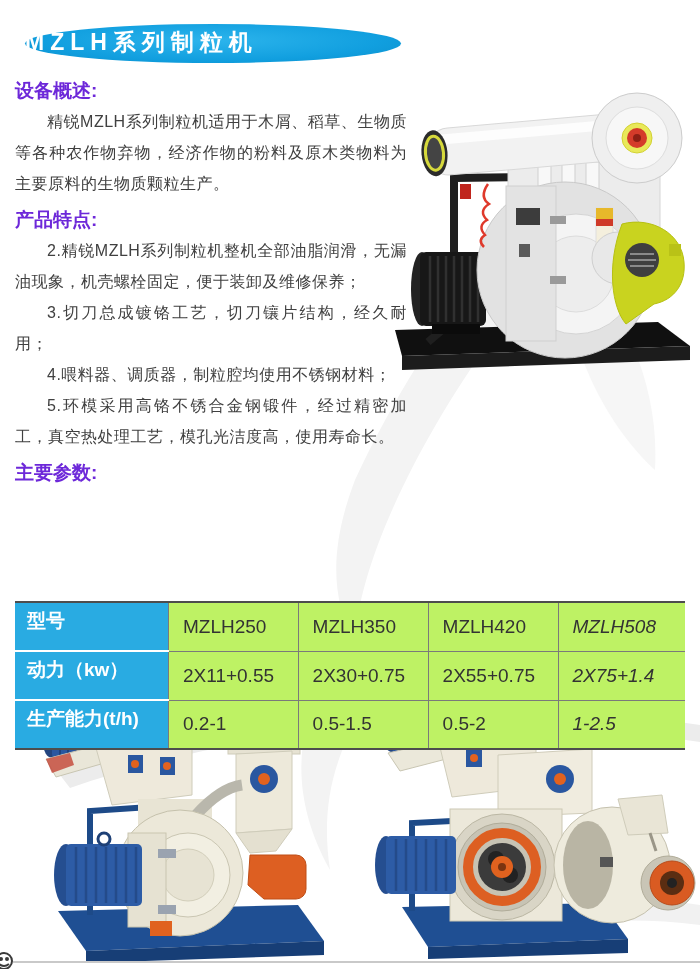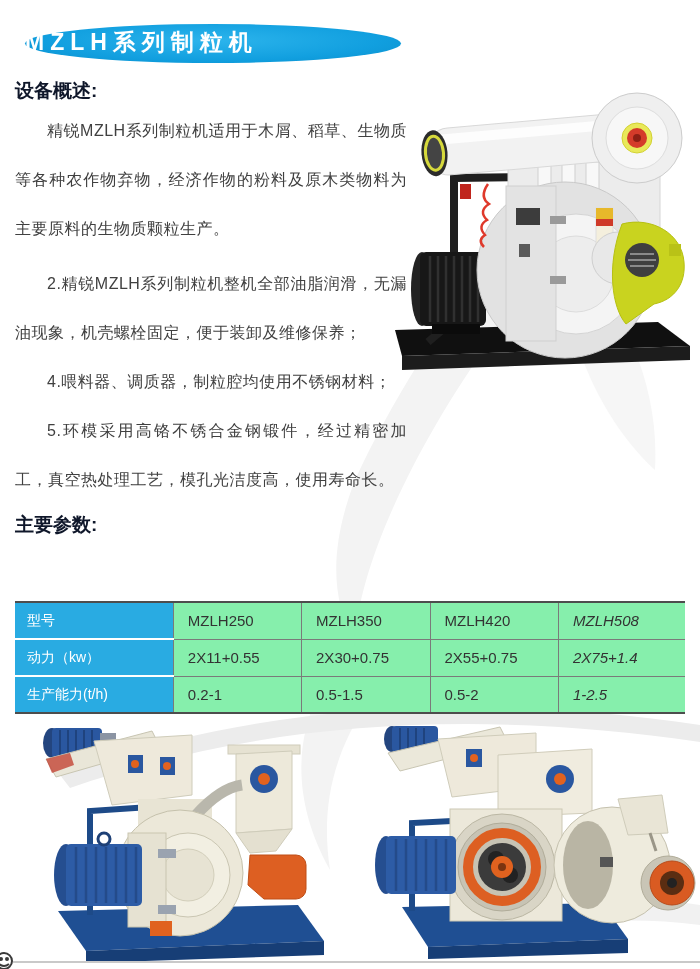--- a/index.html
+++ b/index.html
@@ -16,42 +16,42 @@
     background:radial-gradient(ellipse at 50% 42%, #2cb4ec 0%, #119fdf 62%, #0a8ecb 100%);
     display:flex;align-items:center;justify-content:flex-start;
   }
   .banner .title{
     color:#ffffff;font-size:23px;font-weight:bold;letter-spacing:6px;
     white-space:nowrap;transform:translateY(-1px);
   }
   
   .textcol{position:absolute;left:15px;top:76px;width:392px;z-index:2;}
   .h2{
-    font-size:19px;font-weight:bold;color:#0f172a;line-height:30px;
+    font-size:19px;font-weight:bold;color:#6d28d9;line-height:30px;
     margin:0;padding:0;
   }
   .para{
-    font-size:16px;color:#404040;line-height:49px;margin:0;
+    font-size:16px;color:#404040;line-height:31px;margin:0;
     text-indent:2em;text-align:justify;letter-spacing:0.5px;
   }
   .gap-s{height:6px;}
   
   .params{
     position:absolute;left:15px;top:601px;z-index:2;
     border-collapse:collapse;width:670px;
     border-top:2px solid #4d4d4d;border-bottom:2px solid #4d4d4d;
   }
   .params th{
-    background:#29abe2;color:#ffffff;font-weight:normal;text-align:left;
-    font-size:14px;padding:0 0 0 12px;height:35px;width:172px;
+    background:#29abe2;color:#ffffff;font-weight:bold;text-align:left;
+    font-size:19px;padding:0 0 12px 12px;height:35px;width:172px;
     border-bottom:2px solid #ffffff;
   }
   .params tr:last-child th{border-bottom:none;}
   .params td{
-    background:#86efac;color:#333333;font-size:15px;padding:0 0 0 14px;
+    background:#bef264;color:#333333;font-size:19px;padding:0 0 0 14px;
     height:35px;border:1px solid #7a7a7a;width:124px;
   }
   .params td:last-child{border-right:none;font-style:italic;}
   
   .photo-top{position:absolute;left:390px;top:58px;width:310px;height:312px;z-index:1;}
   .photo-bl{position:absolute;left:0px;top:715px;width:352px;height:250px;z-index:1;}
   .photo-br{position:absolute;left:350px;top:715px;width:350px;height:250px;z-index:1;}
   
   .footer-rule{position:absolute;left:13px;top:961px;width:687px;height:2px;background:#c9c9c9;z-index:2;}
   .corner-glyph{position:absolute;left:-5px;top:951px;z-index:3;}
@@ -70,21 +70,23 @@
   </svg>
 
   <div class="banner">
     <span class="title">MZLH系列制粒机</span>
   </div>
 
   <div class="textcol">
     <h2 class="h2">设备概述:</h2>
     <p class="para">精锐MZLH系列制粒机适用于木屑、稻草、生物质等各种农作物弃物，经济作物的粉料及原木类物料为主要原料的生物质颗粒生产。</p>
     <div class="gap-s"></div>
+    <h2 class="h2">产品特点:</h2>
     <p class="para">2.精锐MZLH系列制粒机整机全部油脂润滑，无漏油现象，机壳螺栓固定，便于装卸及维修保养；</p>
+    <p class="para">3.切刀总成镀铬工艺，切刀镶片结构，经久耐用；</p>
     <p class="para">4.喂料器、调质器，制粒腔均使用不锈钢材料；</p>
     <p class="para">5.环模采用高铬不锈合金钢锻件，经过精密加工，真空热处理工艺，模孔光洁度高，使用寿命长。</p>
     <div class="gap-s"></div>
     <h2 class="h2">主要参数:</h2>
   </div>
 
   <svg class="photo-top" viewBox="0 0 310 312">
 
     <polygon points="5,272 268,264 300,288 12,298" fill="#101010"></polygon>
     <polygon points="12,298 300,288 300,302 12,312" fill="#1c1c1c"></polygon>

